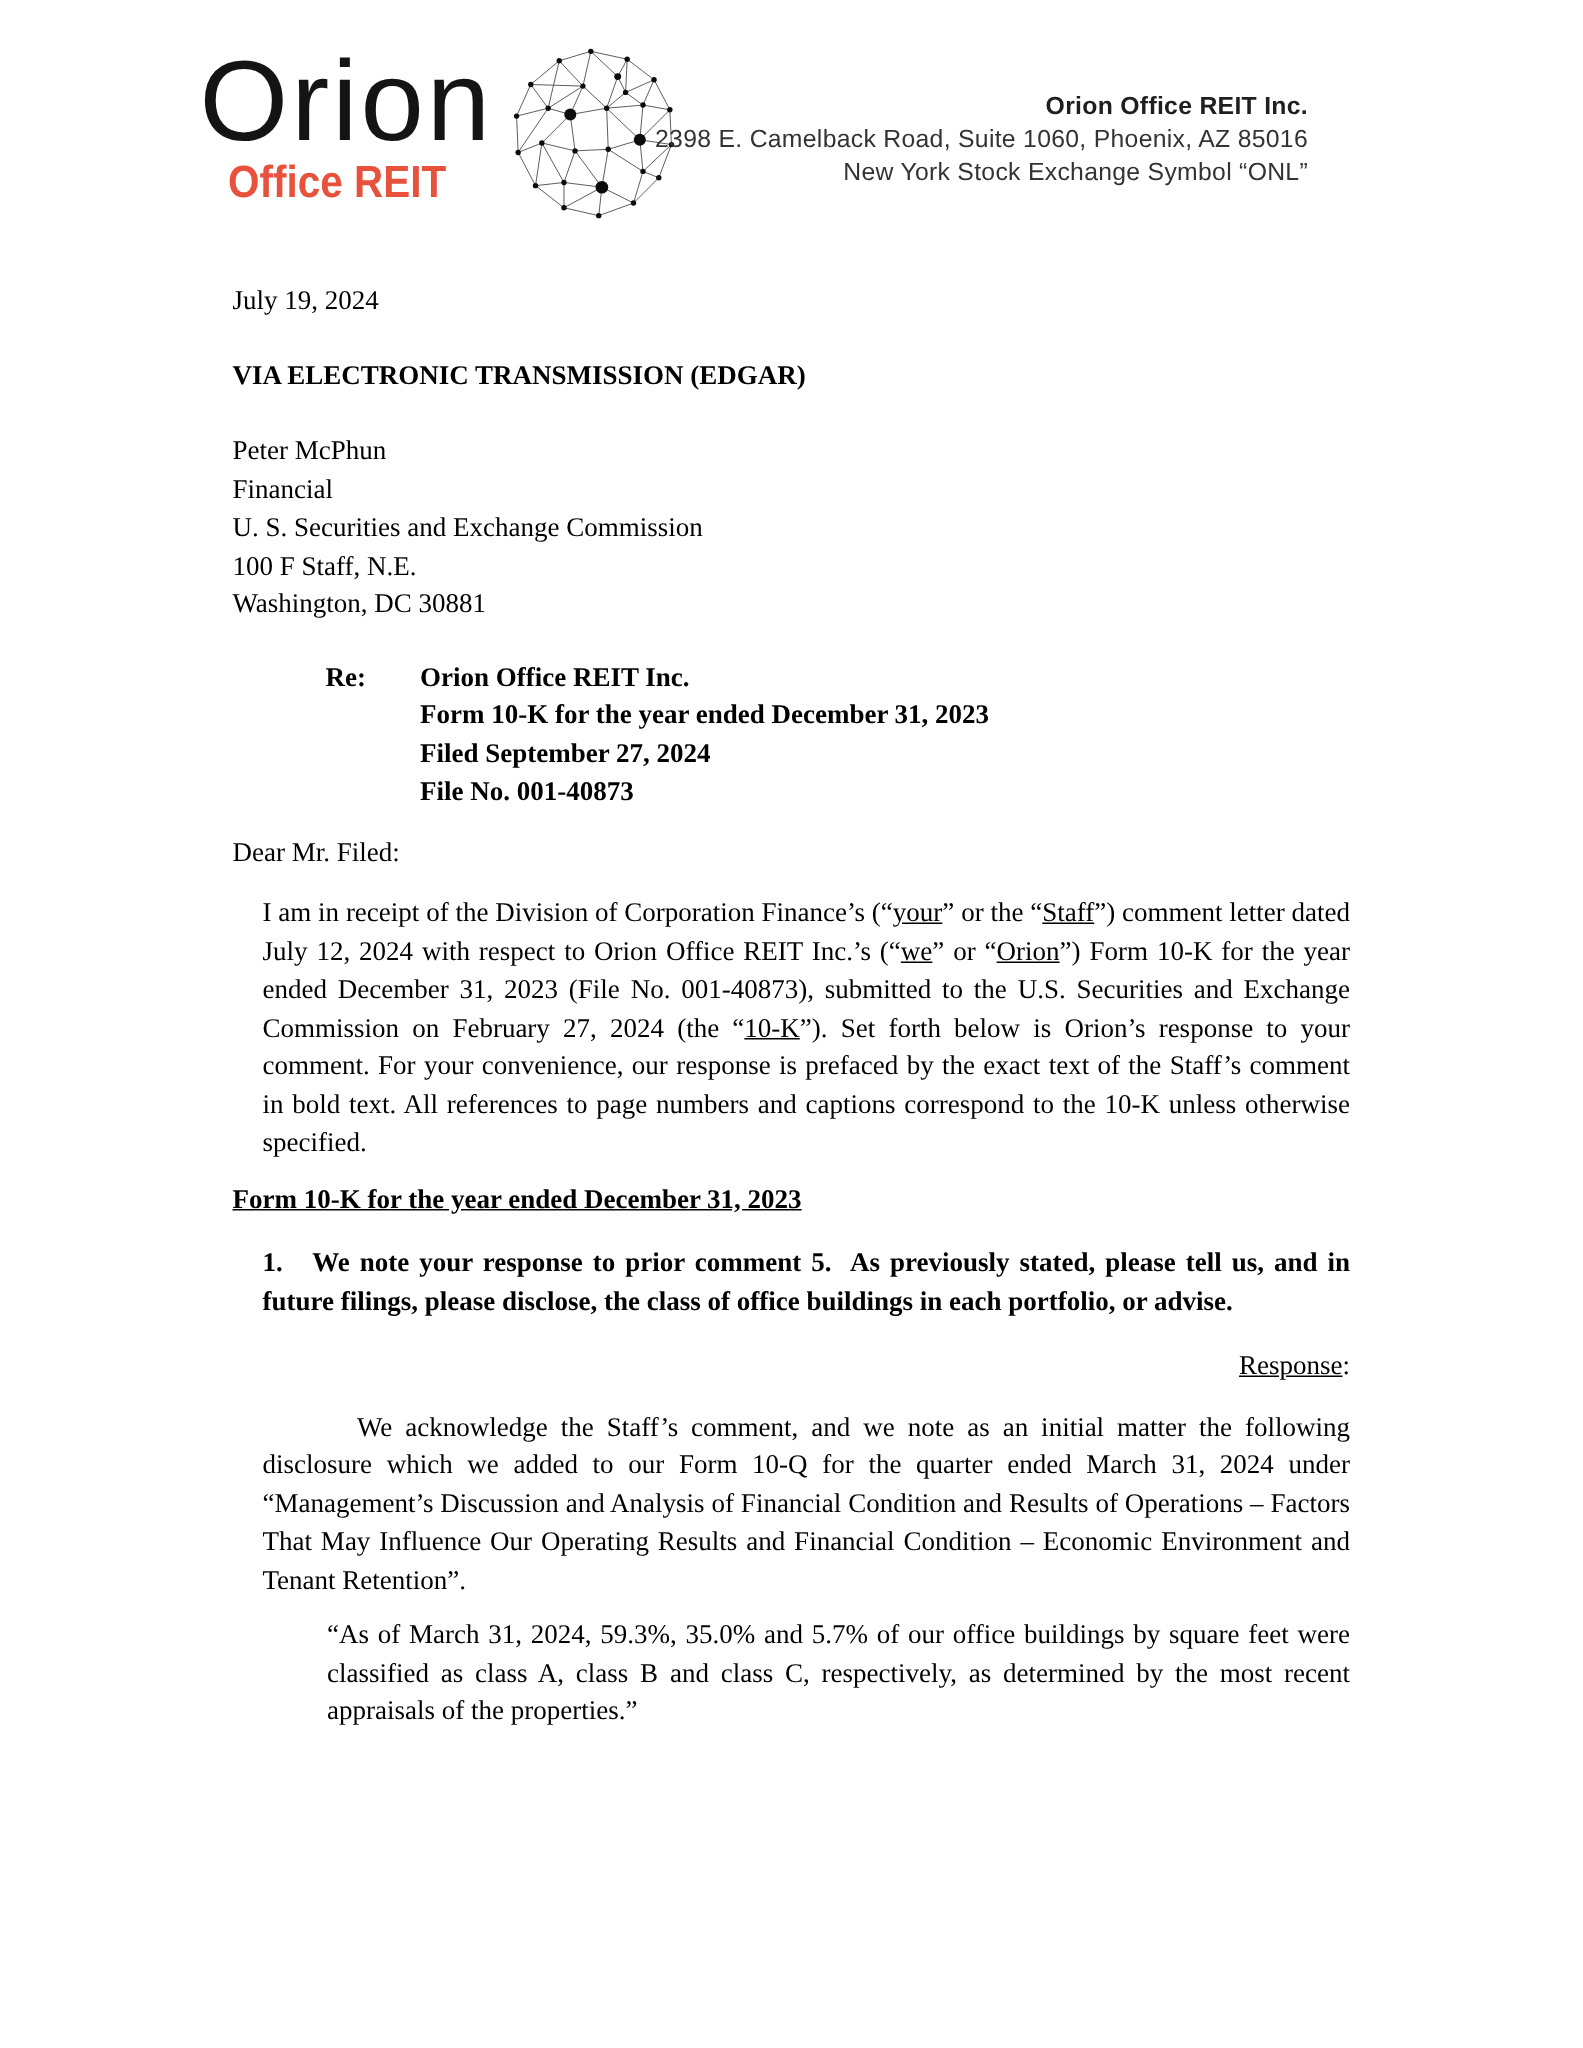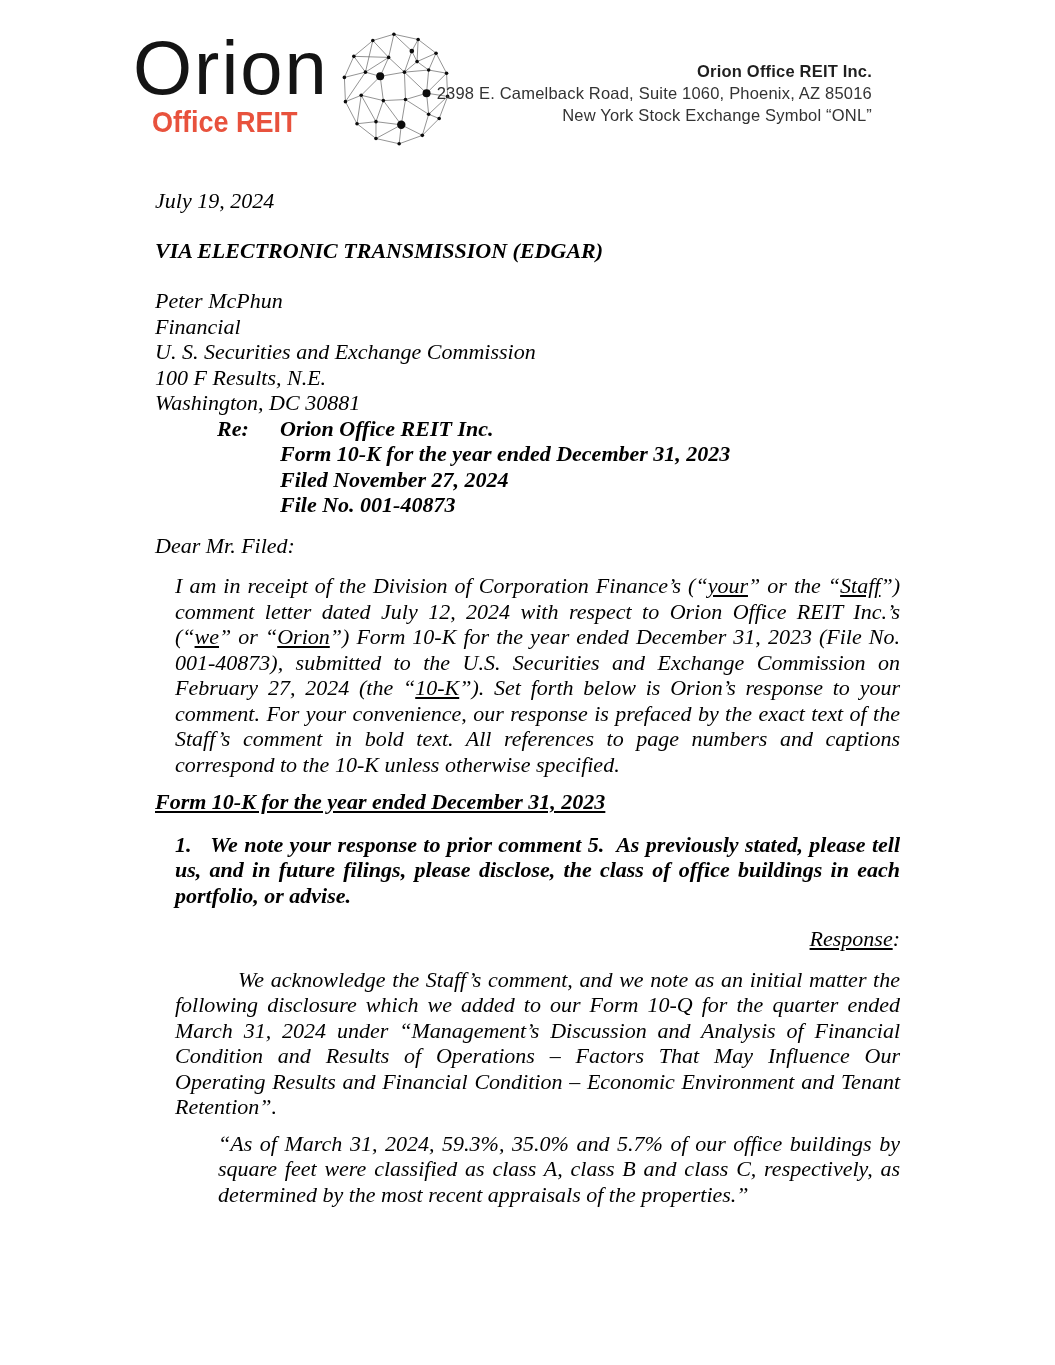--- a/index.html
+++ b/index.html
@@ -32,27 +32,27 @@
     font-family:"Liberation Sans", sans-serif;
     font-size:16.5px; line-height:22px; color:#333;
     letter-spacing:0.2px;
   }
   .company-name { font-weight:bold; color:#1f1f1f; }
   
   .content {
     position:absolute; left:155px; top:188px; width:745px;
     font-size:20.5px; line-height:25.5px;
   }
-  .content p, .content div { font-size:22px; line-height:25.5px;font-style:italic; }
+  .content p, .content div { font-size:18px; line-height:25.5px; }
   .bold { font-weight:bold; }
   .just { text-align:justify;margin-left:20px; }
   .uhead { font-weight:bold; text-decoration:underline; }
   .via { margin-top:24px; }
   .addr { margin-top:25px; }
-  .re-block { margin-top:0; margin-left:62px; display:flex; font-weight:bold; }
+  .re-block { margin-top:23px; margin-left:62px; display:flex; font-weight:bold; }
   .re-label { width:63px; flex:0 0 63px; }
   .salutation { margin-top:15px; }
   .p1 { margin-top:15px; }
   .h1 { margin-top:12px; }
   .h2 { margin-top:22px; }
   .comment { margin-top:17px; }
   .resp-label { margin-top:18px;text-align:right; }
   .p2 { margin-top:15px; text-indent:63px; }
   .quote { margin-top:11px; margin-left:63px; }
 </style>
@@ -115,30 +115,30 @@
 
   <main class="content">
     <p class="date">July 19, 2024</p>
 
     <p class="via bold">VIA ELECTRONIC TRANSMISSION (EDGAR)</p>
 
     <div class="addr">
       <div>Peter McPhun</div>
       <div>Financial</div>
       <div>U. S. Securities and Exchange Commission</div>
-      <div>100 F Results, N.E.</div>
+      <div>100 F Staff, N.E.</div>
       <div>Washington, DC 30881</div>
     </div>
 
     <div class="re-block">
       <div class="re-label">Re:</div>
       <div class="re-lines">
         <div>Orion Office REIT Inc.</div>
         <div>Form 10-K for the year ended December 31, 2023</div>
-        <div>Filed November 27, 2024</div>
+        <div>Filed September 27, 2024</div>
         <div>File No. 001-40873</div>
       </div>
     </div>
 
     <p class="salutation">Dear Mr. Filed:</p>
 
     <p class="p1 just"><span>I am in receipt of the Division of Corporation Finance’s (“</span><span style="text-decoration: underline;">your</span><span>” or the “</span><span style="text-decoration: underline;">Staff</span><span>”) comment letter dated July 12, 2024 with respect to Orion Office REIT Inc.’s (“</span><span style="text-decoration: underline;">we</span><span>” or “</span><span style="text-decoration: underline;">Orion</span><span>”) Form 10-K for the year ended December 31, 2023 (File No. 001-40873), submitted to the U.S. Securities and Exchange Commission on February 27, 2024 (the “</span><span style="text-decoration: underline;">10-K</span><span>”). Set forth below is Orion’s response to your comment. For your convenience, our response is prefaced by the exact text of the Staff’s comment in bold text. All references to page numbers and captions correspond to the 10-K unless otherwise specified.</span></p>
 
     <p class="h1 uhead">Form 10-K for the year ended December 31, 2023</p>
 

